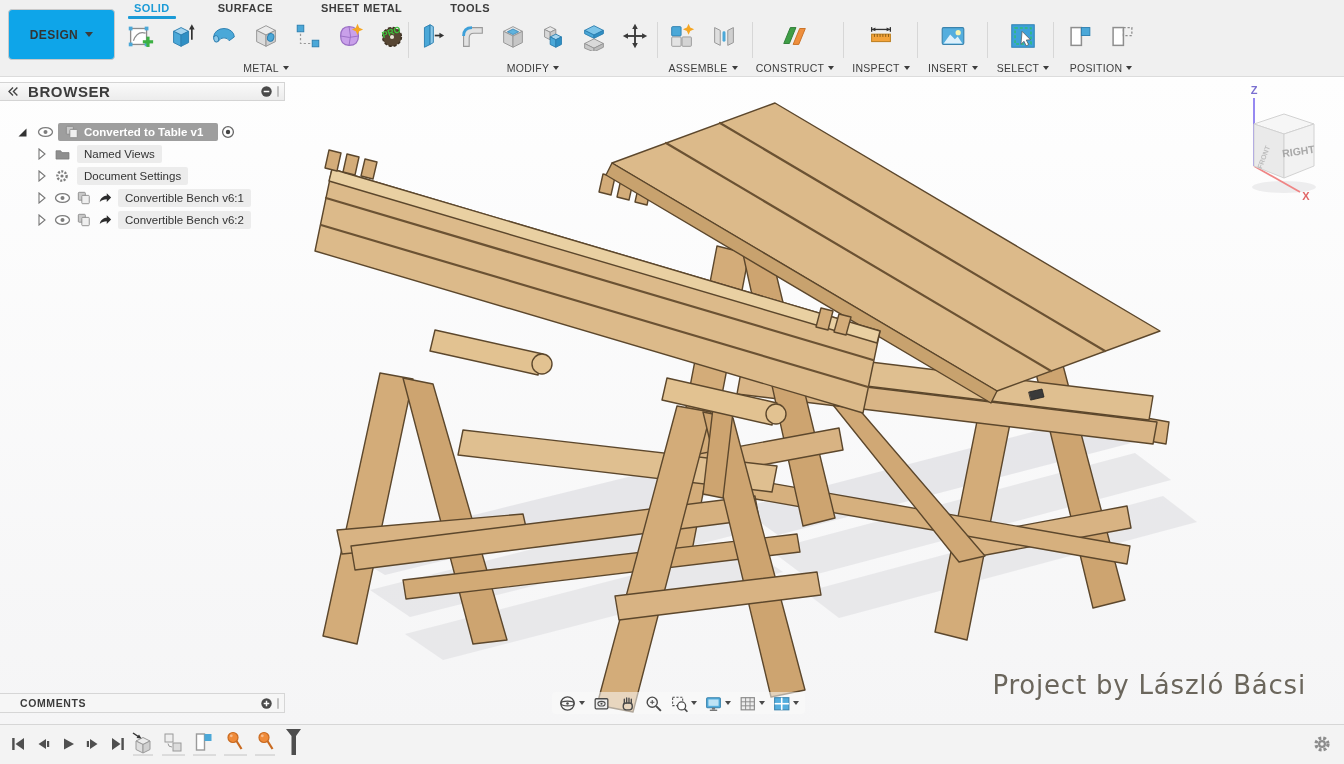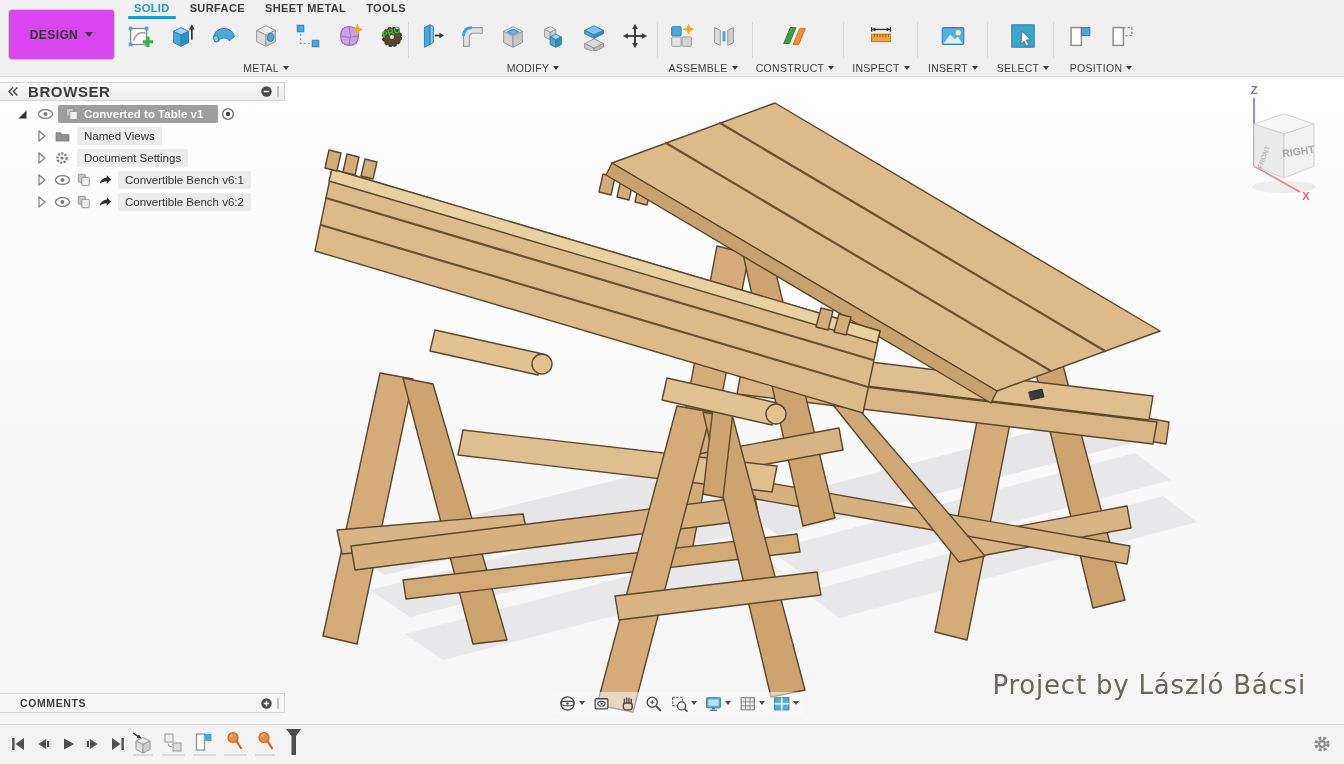--- a/index.html
+++ b/index.html
@@ -4,26 +4,26 @@
 <style>
   * { margin:0; padding:0; box-sizing:border-box; }
   html,body { width:1344px; height:764px; overflow:hidden; background:#fff;
     font-family:"Liberation Sans", sans-serif; -webkit-font-smoothing:antialiased; }
   .app { position:relative; width:1344px; height:764px; background:#fff; }
 
   
   .ribbon { position:absolute; top:0; left:0; width:1344px; height:77px;
     background:#f0f0f0; border-bottom:1px solid #dcdcdc; z-index:30; }
   .ws-btn { position:absolute; left:8px; top:9px; width:107px; height:51px;
-    background:#d946ef; border:1px solid #c9c9c9; border-radius:4px;
+    background:#0ea5e9; border:1px solid #c9c9c9; border-radius:4px;
     display:flex; align-items:center; justify-content:center; gap:7px;
     font-size:12px; font-weight:bold; color:#333; letter-spacing:.4px; cursor:pointer; }
   .caret { width:0; height:0; border-left:4px solid transparent; border-right:4px solid transparent;
     border-top:5px solid #3c3c3c; display:inline-block; }
-  .tabs { position:absolute; left:132px; top:1px; display:flex; gap:16px; height:16px; }
+  .tabs { position:absolute; left:132px; top:1px; display:flex; gap:44px; height:16px; }
   .tab { font-size:11px; font-weight:bold; color:#3c3c3c; letter-spacing:.4px;
     padding:1px 2px 2px; position:relative; cursor:pointer; white-space:nowrap; }
   .tab.active { color:#1b9bd7; }
   .tab.active::after { content:""; position:absolute; left:-4px; right:-4px; bottom:-2px;
     height:3px; background:#1b9bd7; border-radius:1px; }
   .tgroup { position:absolute; top:17px; height:58px; }
   .ticons { display:flex; justify-content:center; gap:5px; }
   .ticon { width:37px; height:37px; display:flex; align-items:center; justify-content:center;
     border-radius:3px; cursor:pointer; }
   .tlabel { position:absolute; bottom:1px; left:0; right:0; text-align:center;
@@ -38,21 +38,21 @@
   .scene { position:absolute; left:285px; top:0; }
 
   
   .browser { position:absolute; left:0; top:4px; width:285px; z-index:20; }
   .panel-head { height:19px; background:linear-gradient(#fafafa,#ececec);
     border:1px solid #d4d4d4; border-left:none; display:flex; align-items:center;
     font-size:15px; font-weight:bold; letter-spacing:.6px; color:#3c3c3c; position:relative; }
   .panel-head .title { margin-left:8px; }
   .ph-right { position:absolute; right:5px; top:2px; display:flex; align-items:center; gap:4px; }
   .grip { width:2px; height:11px; background:#c2c2c2; border-radius:1px; }
-  .tree { padding-top:2px;text-align:center; }
+  .tree { padding-top:20px;text-align:center; }
   .trow { position:relative; height:22px; display:flex; align-items:center; cursor:pointer; }
   .pill { height:18px; line-height:18px; padding:0 7px; border-radius:2px;
     background:#ececec; font-size:11.5px; color:#333; white-space:nowrap;
     display:flex; align-items:center; gap:5px; }
   .pill.sel { background:#9e9e9e; color:#fff; font-weight:bold; }
   .abs { position:absolute; }
 
   
   .viewcube { position:absolute; right:8px; top:6px; z-index:20; cursor:pointer; }
 

